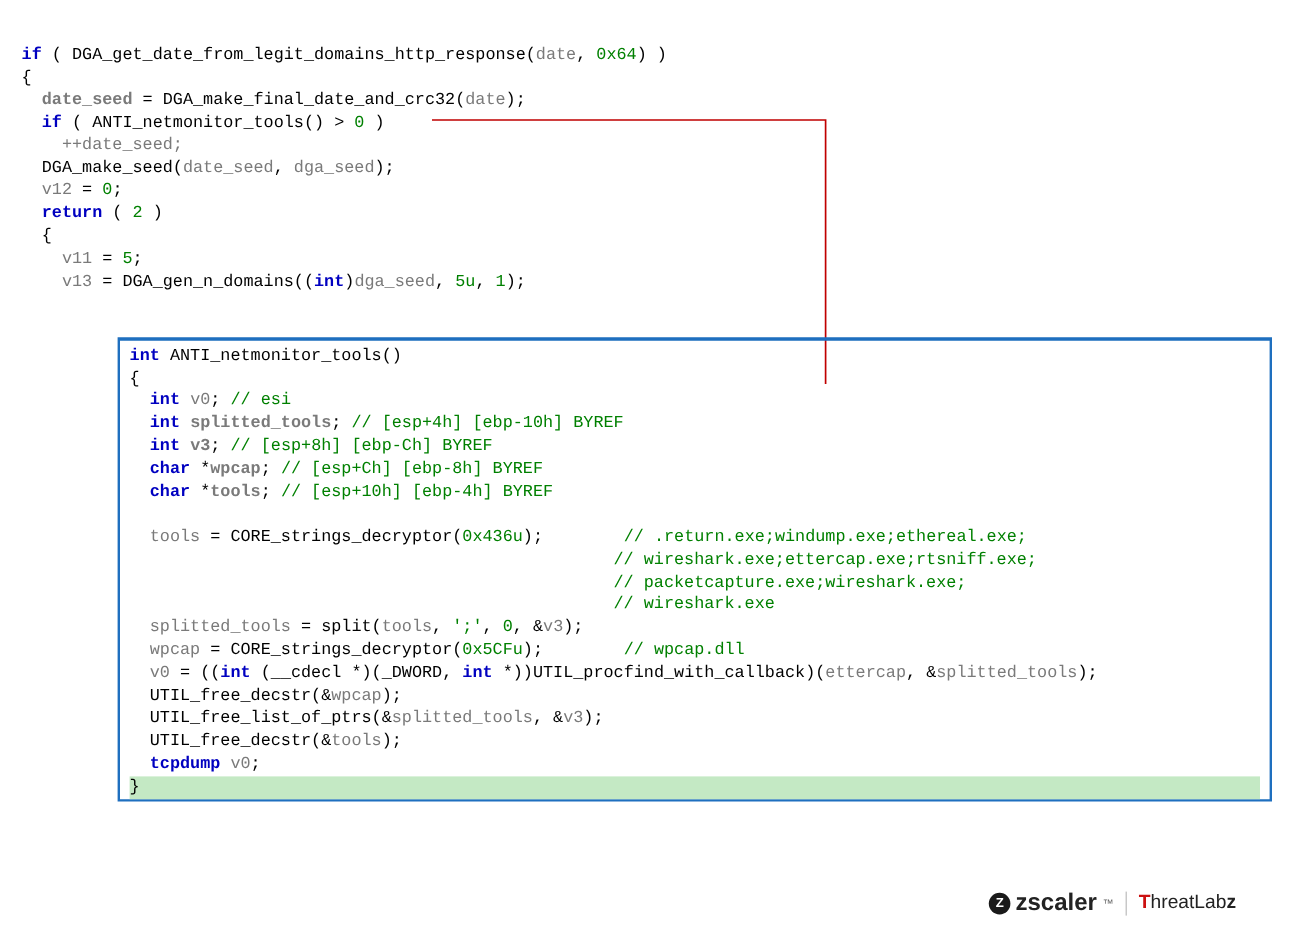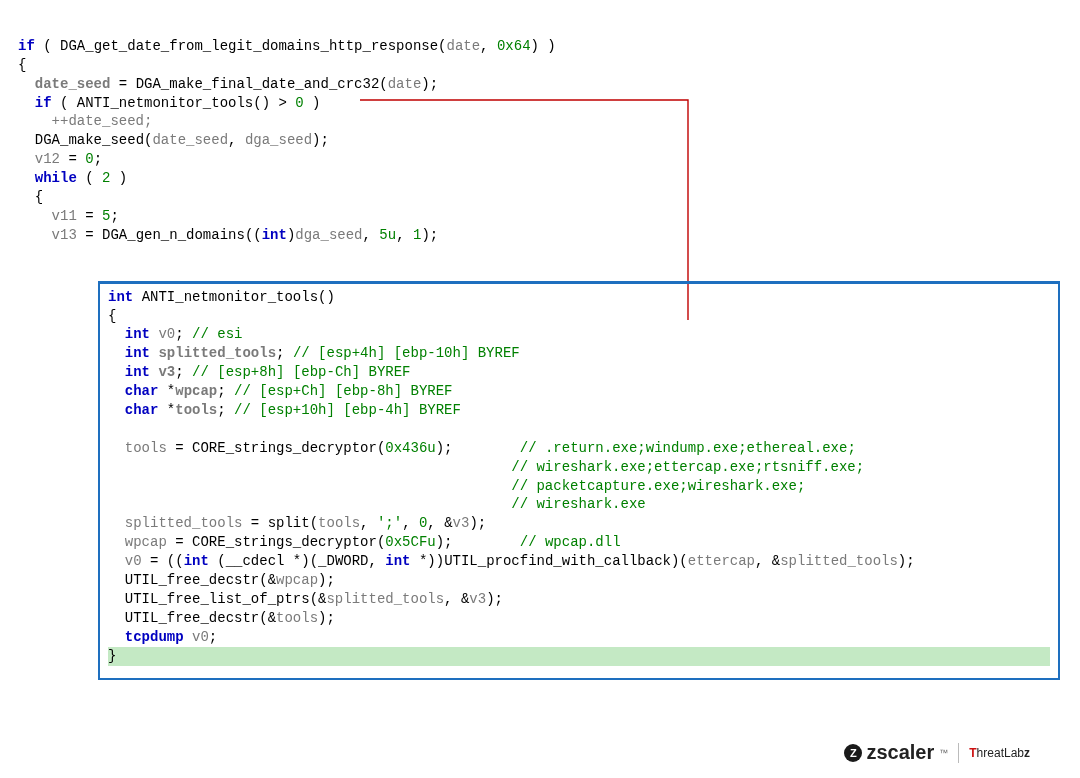--- a/index.html
+++ b/index.html
@@ -6,47 +6,47 @@
   .page{width:1060px;height:778px;position:relative;box-sizing:border-box;padding:18px 18px 0 18px;border-radius:28px;}
   .code{white-space:pre;line-height:1.35;}
   .kw{color:#0000c0;font-weight:bold;}     
   .fn{color:#000;}                          
   .id{color:#7a7a7a;}                       
   .idb{color:#7a7a7a;font-weight:bold;}     
   .num{color:#008000;}                      
   .com{color:#008000;text-align:center;}                      
   .op{color:#000;}
   .boxwrap{margin-left:80px;margin-top:36px;}
-  .box{border:2px solid #1e6fbf;border-top-width:3px;width:962px;box-sizing:border-box;padding:4px 8px 12px 8px;position:relative;}
+  .box{border:2px solid #1e6fbf;border-top-width:3px;width:962px;box-sizing:border-box;padding:4px 8px 0 8px;position:relative;}
   .box .lastline{background:#c4e9c4;display:inline-block;width:100%;}
   .arrow{position:absolute;pointer-events:none;}
   .footer{position:absolute;right:30px;bottom:14px;display:flex;align-items:center;gap:10px;font-family:Arial,Helvetica,sans-serif;}
   .zscaler{display:flex;align-items:center;gap:4px;}
   .zscaler .logo{width:18px;height:18px;border-radius:50%;background:#1a1a1a;color:#fff;display:inline-flex;align-items:center;justify-content:center;font-size:11px;font-weight:bold;}
   .zscaler .txt{font-weight:bold;color:#222;font-size:20px;}
   .zscaler .tm{font-size:9px;vertical-align:top;color:#666;margin-left:1px;}
   .divider{width:1px;height:20px;background:#bbb;}
-  .threatlabz{font-size:12px;color:#222;text-align:right;}
+  .threatlabz{font-size:16px;color:#222;text-align:right;}
   .threatlabz .t{color:#c11;font-weight:bold;}
   .threatlabz .rest{color:#222;}
   .threatlabz .z{font-weight:bold;}
 </style>
 </head>
 <body>
 <div class="page">
 
 <div class="code">
 <span class="kw">if</span> ( <span class="fn">DGA_get_date_from_legit_domains_http_response</span>(<span class="id">date</span>, <span class="num">0x64</span>) )
 {
   <span class="idb">date_seed</span> = <span class="fn">DGA_make_final_date_and_crc32</span>(<span class="id">date</span>);
   <span class="kw">if</span> ( <span class="fn">ANTI_netmonitor_tools</span>() &gt; <span class="num">0</span> )
     <span class="id">++date_seed;</span>
   <span class="fn">DGA_make_seed</span>(<span class="id">date_seed</span>, <span class="id">dga_seed</span>);
   <span class="id">v12</span> = <span class="num">0</span>;
-  <span class="kw">while</span> ( <span class="num">2</span> )
+  <span class="kw">return</span> ( <span class="num">2</span> )
   {
     <span class="id">v11</span> = <span class="num">5</span>;
     <span class="id">v13</span> = <span class="fn">DGA_gen_n_domains</span>((<span class="kw">int</span>)<span class="id">dga_seed</span>, <span class="num">5u</span>, <span class="num">1</span>);</div>
 
 <svg class="arrow" width="1080" height="778" style="left:0;top:0;">
   <path d="M 360 100 L 688 100 L 688 320" stroke="#c00000" stroke-width="1.4" fill="none"></path>
 </svg>
 
 <div class="boxwrap">
 <div class="box">

